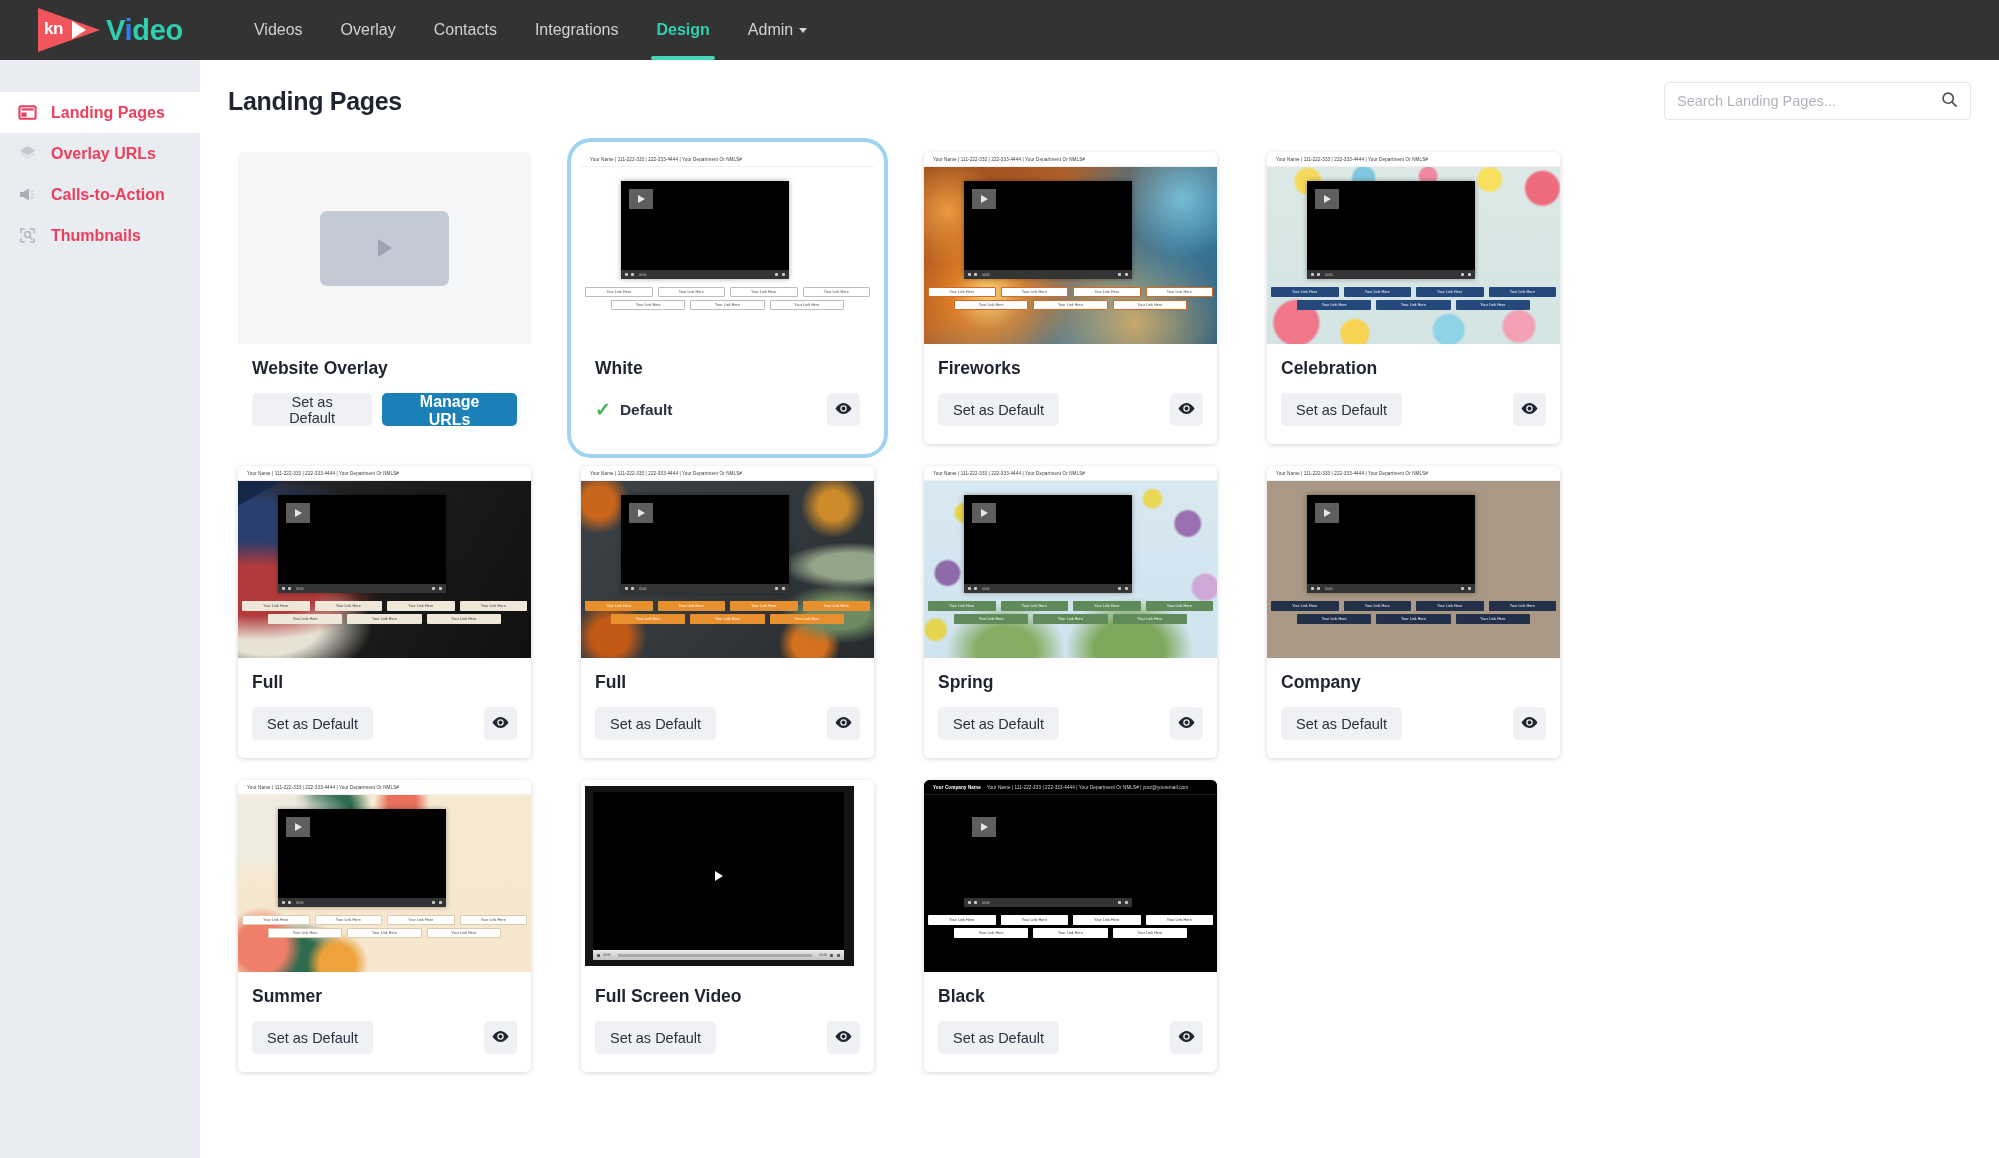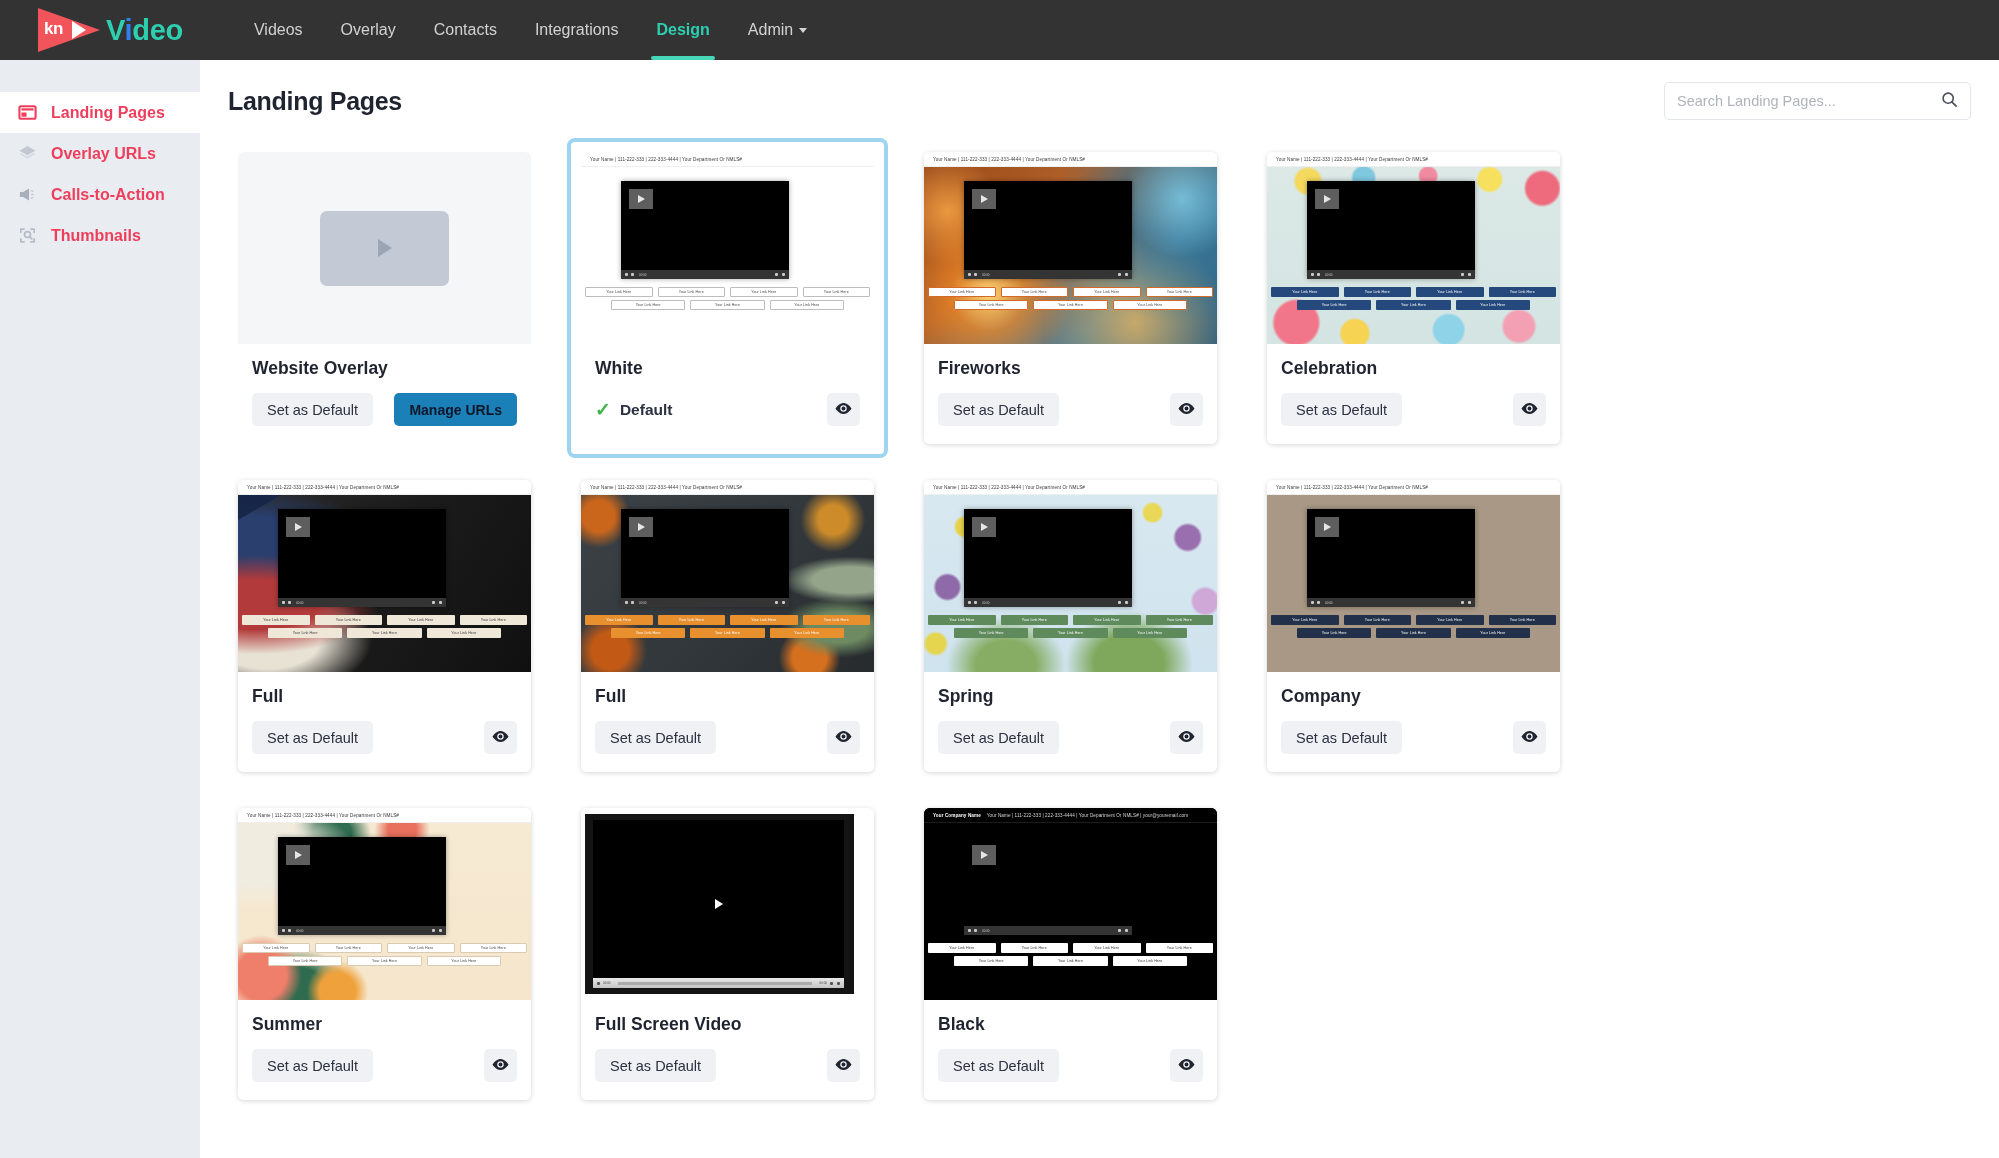--- a/index.html
+++ b/index.html
@@ -112,28 +112,28 @@
     width: 307px; height: 38px; border: 1px solid #e3e6ea; border-radius: 5px;
     display: flex; align-items: center; padding: 12px 12px; background: #fff;
   }
   .search-box input {
     border: none; outline: none; flex: 1; font-size: 14.5px;
     color: #555; font-family: "Liberation Sans", sans-serif; background: transparent;
   }
   .search-box input::placeholder { color: #b0b4ba; }
 
   
-  .grid { display: grid; grid-template-columns: repeat(4, 313px); gap: 16px 30px; }
+  .grid { display: grid; grid-template-columns: repeat(4, 313px); gap: 2px 30px; }
   .cardcell { padding: 10px; }
   .card {
     background: #ffffff; border-radius: 6px; overflow: hidden;
     box-shadow: 0 1px 5px rgba(0,0,0,0.17);
   }
   .cardcell.selected {
-    background: #ffffff; border-radius: 4px;
+    background: #ffffff; border-radius: 20px;
     box-shadow: 0 0 0 4px #9fd4f0; padding: 10px;
   }
   .card.flat { box-shadow: none; }
 
   .thumb { height: 192px; position: relative; overflow: hidden; background: #fff; }
   .thumb-hdr {
     height: 15px; background: #ffffff; display: flex; align-items: center;
     padding-left: 9px; border-bottom: 1px solid #efefef;
   }
   .thumb-hdr span {
@@ -174,22 +174,22 @@
 
   .card-foot { padding: 14px 14px 18px 14px; background: #fff; }
   .card-name { font-size: 17.5px; font-weight: 700; color: #1f2430; margin-bottom: 14px; }
   .card-actions { display: flex; align-items: center; justify-content: space-between; }
   .btn-setdefault {
     background: #eff1f4; color: #2b3140; border: none; border-radius: 5px;
     height: 33px; padding: 0 15px; font-size: 14.5px; cursor: pointer;
     font-family: "Liberation Sans", sans-serif;
   }
   .btn-manage {
-    background: #1b7fb8; color: #0f172a; border: none; border-radius: 5px;
-    height: 33px; padding: 0 15px; font-size: 14px; font-weight: 700; cursor: pointer;
+    background: #1b7fb8; color: #ffffff; border: none; border-radius: 5px;
+    height: 33px; padding: 0 15px; font-size: 16px; font-weight: 700; cursor: pointer;
     font-family: "Liberation Sans", sans-serif; margin-left: 10px;
   }
   .default-tag { display: flex; align-items: center; gap: 9px; font-size: 15.5px; font-weight: 700; color: #2b3140; }
   .check { color: #3cb54a; font-size: 19px; line-height: 1; }
   .eye-btn {
     width: 33px; height: 33px; background: #eff1f4; border: none; border-radius: 5px;
     display: flex; align-items: center; justify-content: center; cursor: pointer;
   }
 
   

